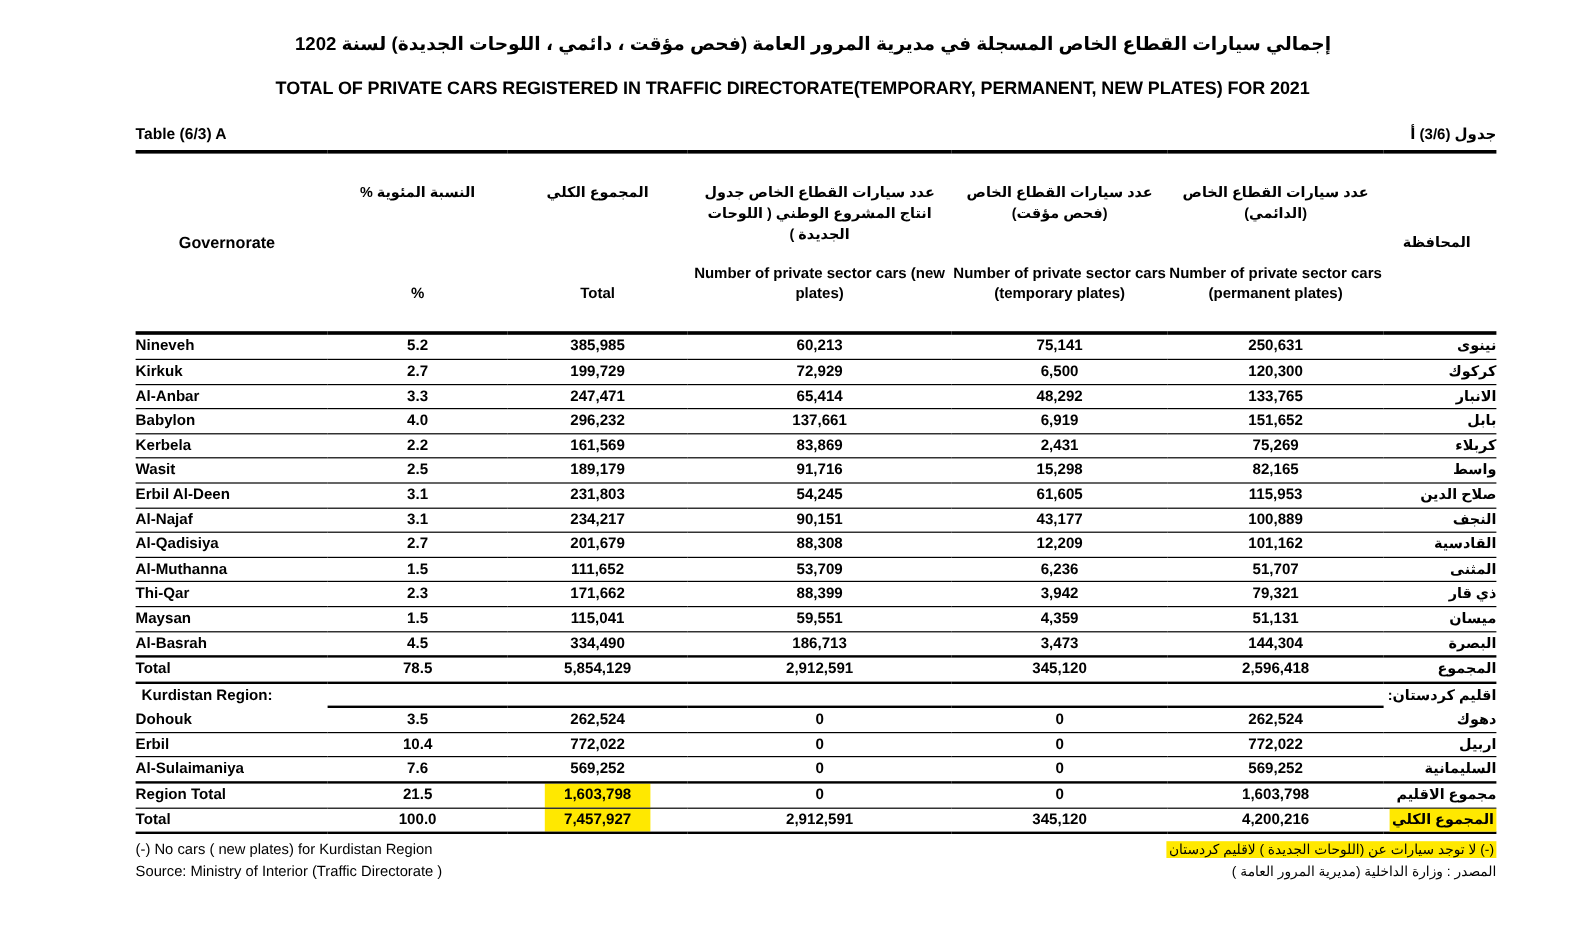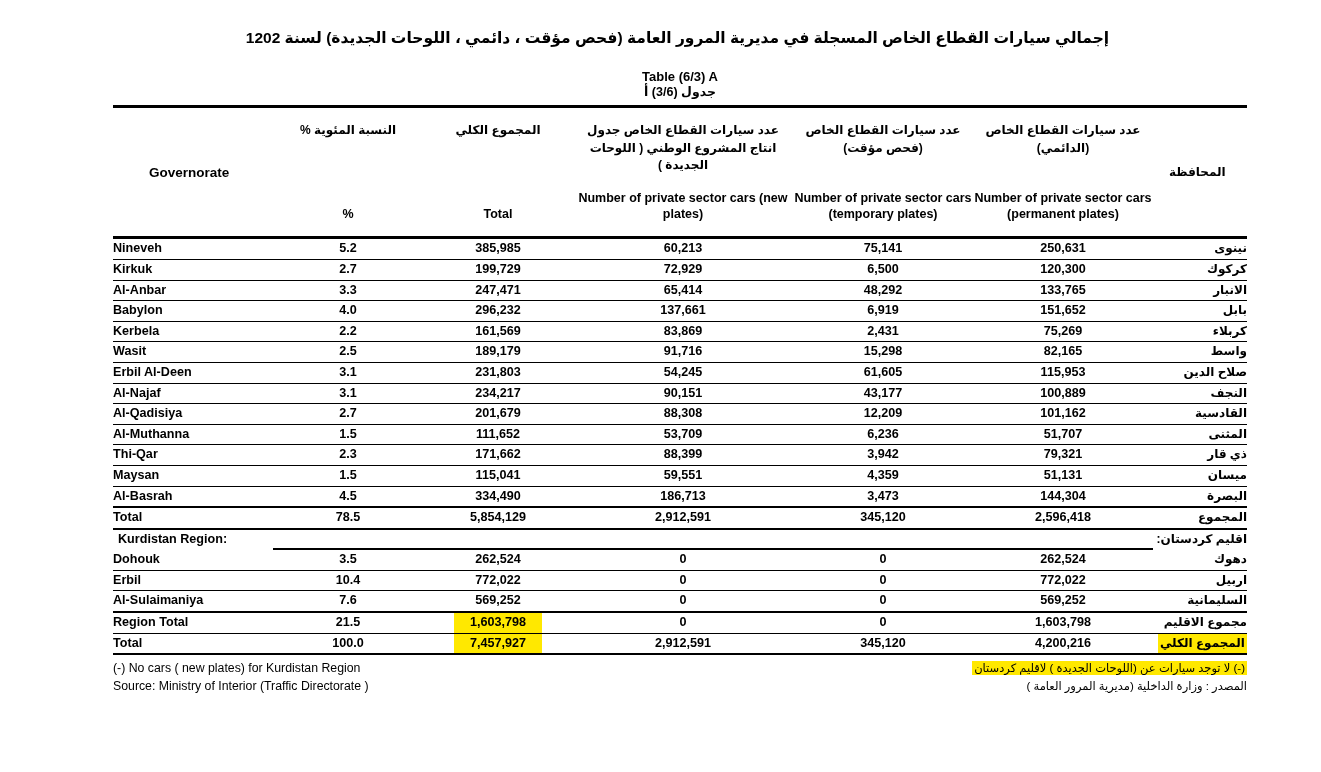--- a/index.html
+++ b/index.html
@@ -34,25 +34,24 @@
     font-size: 15px;
     font-weight: bold;
     margin-top: 18px;
     letter-spacing: -0.1px;
   }
 
   
   .table-caption-row {
     display: flex;
     justify-content: space-between;
-    align-items: center;
+    align-items: flex-start;
     margin: 22px 74px 0 113px;
     font-size: 13px;
     font-weight: bold;
-    flex-direction: column;
   }
   .table-caption-ar {
     direction: rtl;
     font-size: 12.5px;
   }
 
   
   .table-wrap {
     margin: 6px 74px 0 113px;
   }
@@ -96,21 +95,21 @@
     line-height: 1.45;
     text-align: center;
   }
   .hdr-en {
     font-size: 12.5px;
     font-weight: bold;
     line-height: 1.28;
     text-align: center;
   }
   .hdr-gov {
-    height: 128px;
+    height: 148px;
     display: flex;
     align-items: center;
     padding-left: 36px;
     font-size: 13.5px;
     font-weight: bold;
   }
   .hdr-right {
     height: 128px;
     display: flex;
     align-items: center;
@@ -186,20 +185,21 @@
     margin-top: 4px;
   }
   .fn-en { font-size: 12.3px; }
   .fn-ar { direction: rtl; font-size: 11.5px; }
 </style>
 </head>
 <body>
 
 <div class="titles">
   <div class="title-ar">إجمالي سيارات القطاع الخاص المسجلة في مديرية المرور العامة (فحص مؤقت ، دائمي ، اللوحات الجديدة) لسنة 2021</div>
+  <div class="title-en">TOTAL OF PRIVATE CARS REGISTERED IN TRAFFIC DIRECTORATE(TEMPORARY, PERMANENT, NEW PLATES) FOR 2021</div>
 </div>
 
 <div class="table-caption-row">
   <div>Table (6/3) A</div>
   <div class="table-caption-ar">جدول (3/6) أ</div>
 </div>
 
 <div class="table-wrap">
   <table class="main">
     <colgroup>

